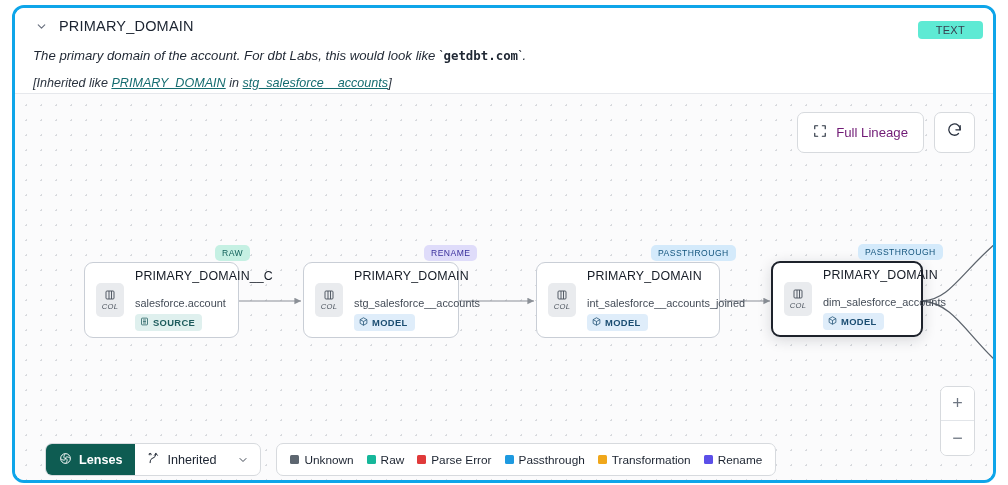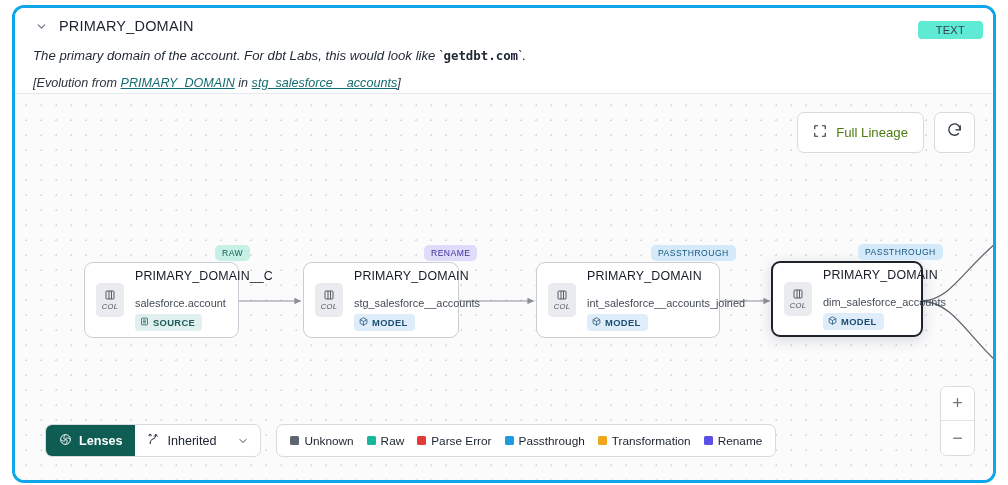--- a/index.html
+++ b/index.html
@@ -110,21 +110,21 @@
     z-index: 5;
   }
   .btn-full {
     height: 41px;
     background: #ffffff;
     border: 1px solid #d7dade;
     border-radius: 7px;
     display: flex; align-items: center; gap: 9px;
     padding: 8px 15px;
     font-size: 13.2px;
-    color: #4d7c0f;
+    color: #701a75;
     cursor: pointer;
   }
   .btn-icon-sq {
     width: 41px; height: 41px;
     background: #ffffff;
     border: 1px solid #d7dade;
     border-radius: 7px;
     display: flex; align-items: center; justify-content: center;
     cursor: pointer;
     color: #2a3240;
@@ -226,21 +226,21 @@
     z-index: 4;
     white-space: nowrap;
   }
   .pill.raw         { background: #c5f0e3; color: #11615a; }
   .pill.rename      { background: #dfdcfa; color: #3a2f9c; }
   .pill.passthrough { background: #d4eafb; color: #14557e; }
 
   
   .bottombar {
     position: absolute;
-    left: 30px; bottom: 27px;
+    left: 30px; bottom: 8px;
     display: flex; align-items: center; gap: 15px;
     z-index: 6;
   }
   .seg {
     display: flex; align-items: center;
     border: 1px solid #d7dade;
     border-radius: 7px;
     overflow: hidden;
     background: #ffffff;
     height: 33px;
@@ -295,21 +295,21 @@
         <span class="hdr-title">PRIMARY_DOMAIN</span>
       </div>
 
       <div class="text-badge">TEXT</div>
 
       <div class="desc">
         <span>The primary domain of the account. For dbt Labs, this would look like `</span><span class="code">getdbt.com</span><span>`.</span>
       </div>
 
       <div class="inherit">
-        <span>[Evolution from </span><a href="#">PRIMARY_DOMAIN</a><span> in </span><a href="#">stg_salesforce__accounts</a><span>]</span>
+        <span>[Inherited like </span><a href="#">PRIMARY_DOMAIN</a><span> in </span><a href="#">stg_salesforce__accounts</a><span>]</span>
       </div>
     </div>
 
     <div class="canvas">
 
       <div class="top-controls">
         <div class="btn-full">
           <span>
             <svg width="14" height="14" viewBox="0 0 24 24" fill="none" stroke="#2b3442" stroke-width="2" stroke-linecap="round" stroke-linejoin="round">
               <polyline points="3 8 3 3 8 3"></polyline>

